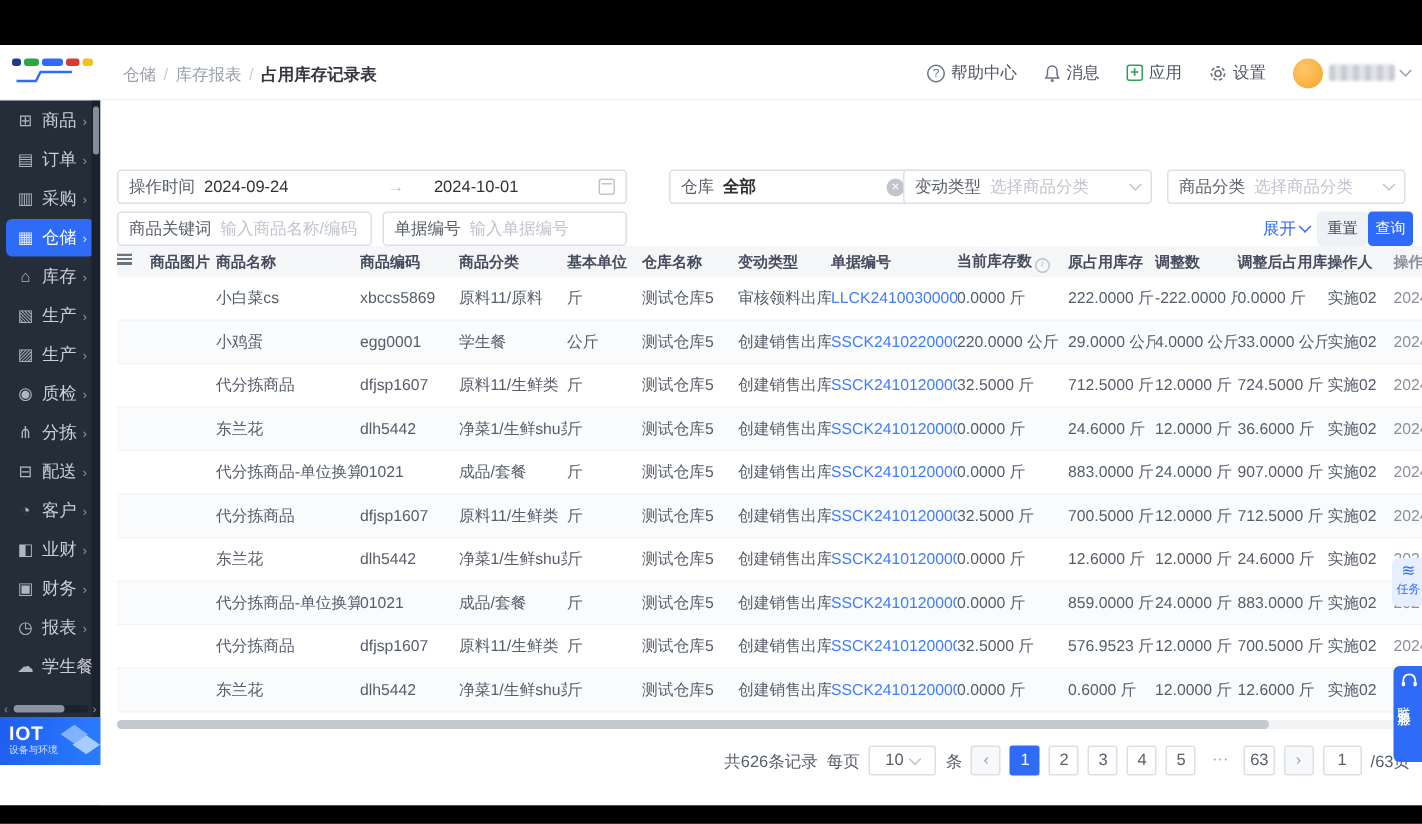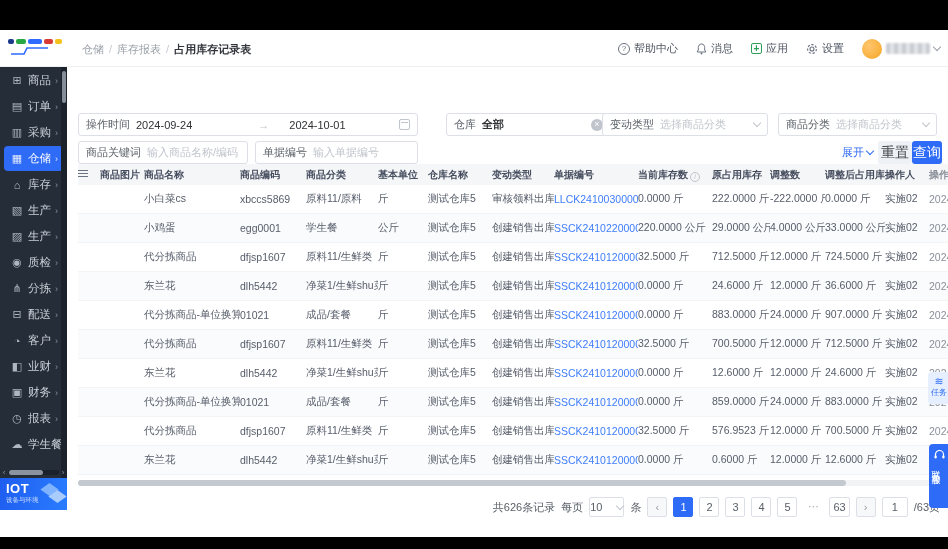--- a/index.html
+++ b/index.html
@@ -46,21 +46,21 @@
   .fbox .lab{color:#5a6068;white-space:nowrap}
   .fbox .ph{color:#c0c4cc;white-space:nowrap;overflow:hidden}
   .fbox .val{color:#303133;white-space:nowrap}
   .fbox .right{margin-left:auto;display:flex;align-items:center}
   .dd-caret{width:6px;height:6px;border-right:1.3px solid #c0c4cc;border-bottom:1.3px solid #c0c4cc;transform:rotate(45deg);margin-top:-3px}
   .i-cal{width:11px;height:11px;border:1px solid #c0c4cc;border-radius:2px;position:relative}
   .i-cal:before{content:"";position:absolute;left:1px;right:1px;top:2px;height:1px;background:#c0c4cc}
   .i-clear{width:12px;height:12px;border-radius:50%;background:#c0c4cc;color:#fff;font-size:9px;line-height:11px;text-align:center}
   .expand-link{position:absolute;left:775px;top:78px;color:#2e6bf6;font-size:11px;cursor:pointer;display:flex;align-items:center;gap:3px}
   .expand-link .dd-caret{border-color:#2e6bf6}
-  .btn{position:absolute;top:74px;height:23px;border-radius:3px;font-size:14px;text-align:center;line-height:23px;cursor:pointer}
+  .btn{position:absolute;top:74px;height:23px;border-radius:3px;font-size:10px;text-align:center;line-height:23px;cursor:pointer}
   .btn-reset{left:811px;width:34px;background:#eef1f6;color:#45484d}
   .btn-search{left:845px;width:30px;background:#2e6bf6;color:#fff}
   
   .thead{position:absolute;left:11px;top:97px;width:879px;height:21px;background:#f5f6f8;display:flex;align-items:center;font-size:10px;font-weight:bold;color:#454d5e}
   .trows{position:absolute;left:11px;top:118px;width:879px;height:290px}
   .trow{height:29px;display:flex;align-items:center;border-bottom:1px solid #f3f4f6;font-size:10.5px;color:#565d6a;background:#fff}
   .trow:nth-child(even){background:#fafbfc}
   .cell{flex:0 0 auto;overflow:hidden;white-space:nowrap;padding-right:6px}
   .c-sel{width:22px}.c-img{width:44px}.c-name{width:96px}.c-code{width:66px}.c-cat{width:72px}.c-unit{width:50px}.c-wh{width:64px}.c-type{width:62px}.c-doc{width:84px}.c-cur{width:74px}.c-occ{width:58px}.c-adj{width:55px}.c-aft{width:60px}.c-op{width:44px}.c-time{width:55px;color:#8a8f99}
   .c-doc span{color:#3f7dfb;cursor:pointer}
@@ -71,21 +71,21 @@
   .thumb.lock{background:#f1f2f4}
   .thumb.dark{background:#222}
   .hscroll{position:absolute;left:11px;top:413px;width:868px;height:6px;background:#f2f3f5;border-radius:3px}
   .hscroll .thumb2{position:absolute;left:0;top:0;width:768px;height:6px;background:#c4c8cf;border-radius:3px}
   
   .pager{position:absolute;right:8px;top:430px;display:flex;align-items:center;gap:6px;font-size:11px;color:#5a6068}
   .pp{min-width:20px;height:20px;border:1px solid #dcdfe6;border-radius:2px;background:#fff;text-align:center;line-height:18px;padding:0 3px;cursor:pointer}
   .pp.active{background:#2e6bf6;border-color:#2e6bf6;color:#fff}
   .pp.nav{background:#f7f8fa;color:#9aa0a8}
   .pp.dots{border:none;background:none;color:#9aa0a8;cursor:default}
-  .psize{display:flex;align-items:center;gap:15px;border:1px solid #dcdfe6;border-radius:2px;height:20px;padding:0 0;cursor:pointer}
+  .psize{display:flex;align-items:center;gap:5px;border:1px solid #dcdfe6;border-radius:2px;height:20px;padding:0 10px;cursor:pointer}
   .pjump{width:26px;height:20px;border:1px solid #dcdfe6;border-radius:2px;text-align:center;line-height:18px}
   
   .float-task{position:absolute;left:861px;top:305px;width:22px;height:32px;background:#e6efff;border-radius:4px 0 0 4px;color:#2e6bf6;text-align:center;font-size:8px;line-height:1.2;padding-top:3px;cursor:pointer}
   .float-task .ic{font-size:11px;display:block}
   .float-support{position:absolute;left:862px;top:377px;width:20px;height:64px;background:#2e6bf6;border-radius:4px 0 0 4px;color:#fff;cursor:pointer;text-align:center;padding-top:5px}
   .float-support .txt{writing-mode:vertical-rl;font-size:9px;letter-spacing:2px;margin-top:2px}
   .black-bottom{position:absolute;left:0;top:537px;width:948px;height:12px;background:#000}
 </style>
 </head>
 <body>

